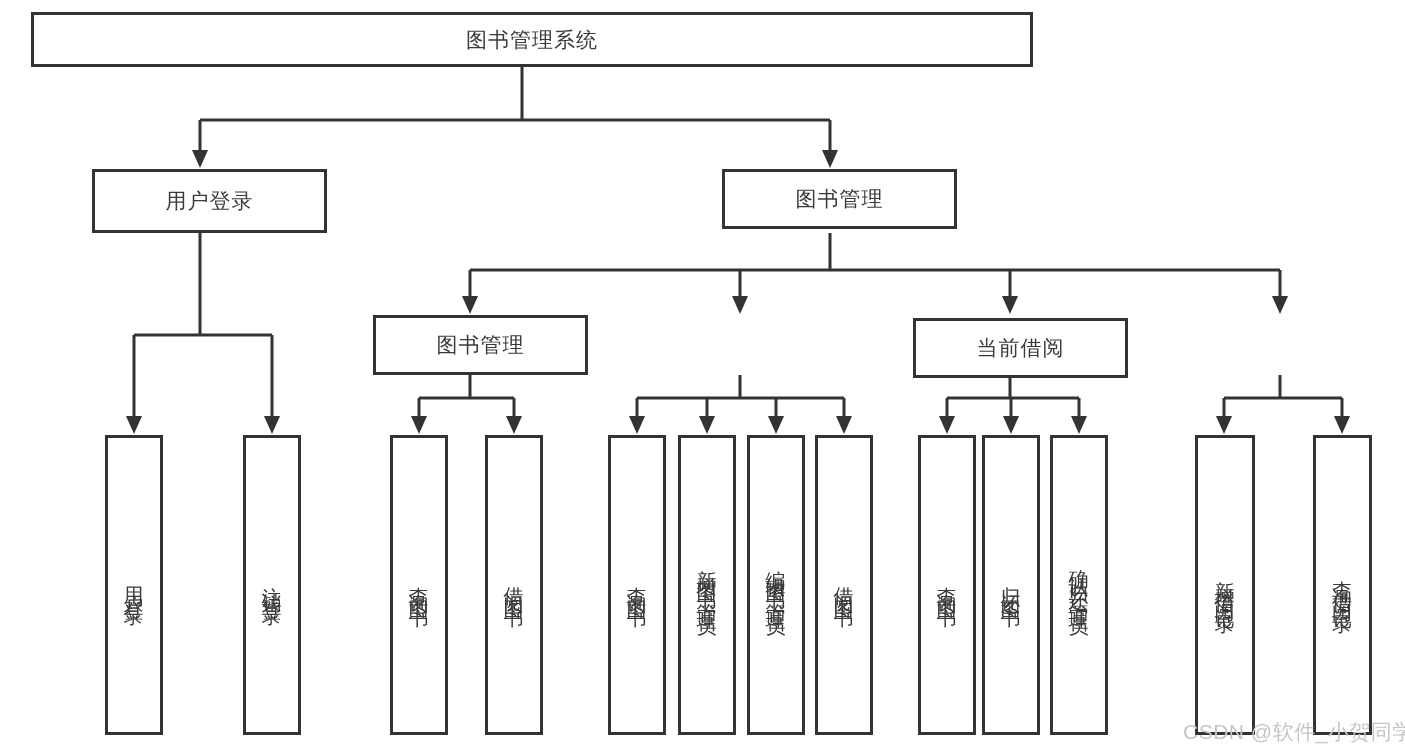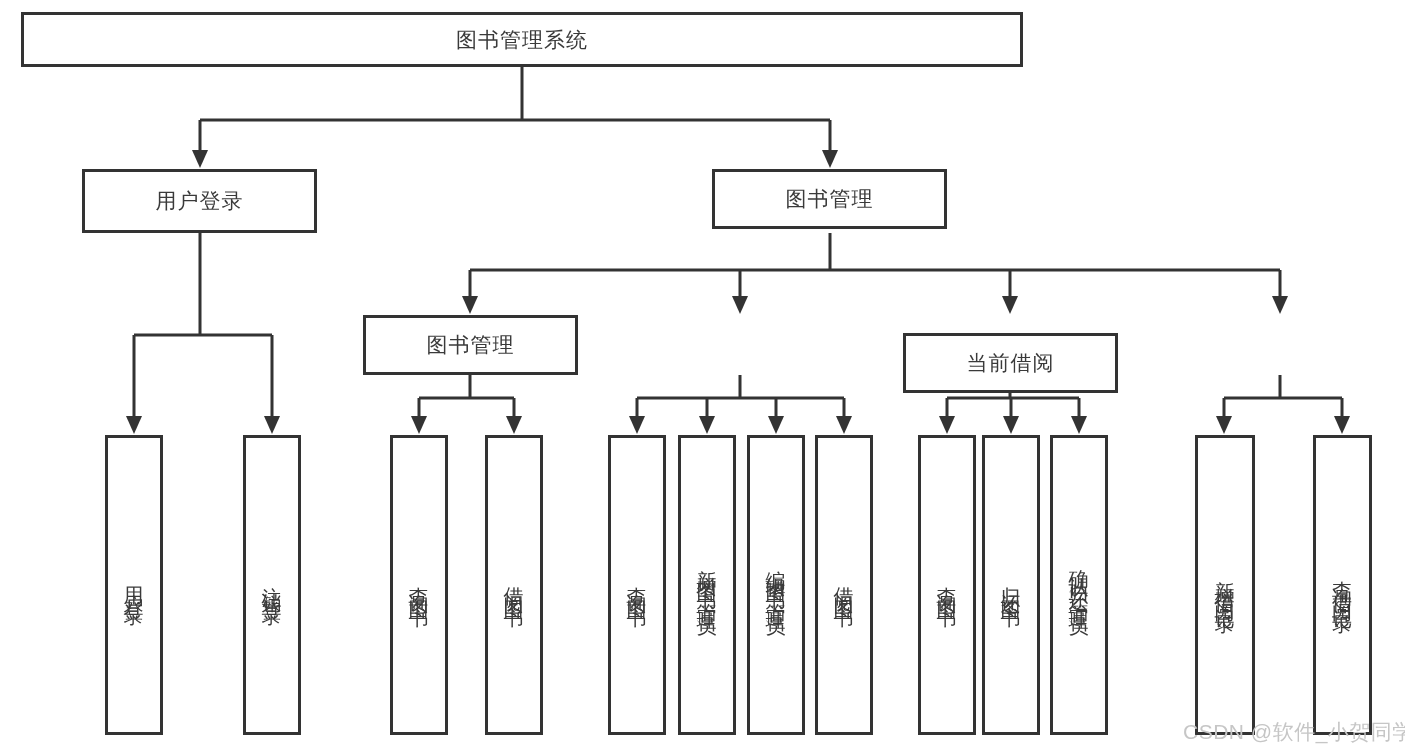--- a/index.html
+++ b/index.html
@@ -6,21 +6,21 @@
   .stage {
     position:relative; width:1405px; height:747px; background:#ffffff;
     font-family:"Liberation Sans", sans-serif; color:#3a3a3a; overflow:hidden;
   }
   .connectors { position:absolute; left:0; top:0; width:1405px; height:747px; z-index:1; }
   .node {
     position:absolute; background:#ffffff; border:3px solid #333333;
     box-sizing:border-box; display:flex; align-items:center; justify-content:center;
     z-index:2;
   }
-  .h-node { font-size:21px; letter-spacing:1px; }
+  .h-node { font-size:21px; letter-spacing:1px;margin-left:10px; }
   .leaf span {
     writing-mode:vertical-rl; text-orientation:mixed;
     font-size:20px; line-height:1.1; letter-spacing:0.34em;
     display:block;
   }
   .watermark {
     position:absolute; left:1183px; top:718px; z-index:6;
     font-size:21px; color:#c6c6c6; white-space:nowrap; letter-spacing:0.5px;
   }
 </style>
@@ -68,21 +68,21 @@
       <polygon points="1334,416 1350,416 1342,434"></polygon>
     </g>
   </svg>
 
   <div class="node h-node" style="left:21px; top:12px; width:1002px; height:55px;">图书管理系统</div>
 
   <div class="node h-node" style="left:82px; top:169px; width:235px; height:64px;">用户登录</div>
   <div class="node h-node" style="left:712px; top:169px; width:235px; height:60px;">图书管理</div>
 
   <div class="node h-node" style="left:363px; top:315px; width:215px; height:60px;">图书管理</div>
-  <div class="node h-node" style="left:903px; top:333px; width:215px; height:60px;">当前借阅</div>
+  <div class="node h-node" style="left:903px; top:318px; width:215px; height:60px;">当前借阅</div>
 
   <div class="node leaf" style="left:105px; top:435px; width:58px; height:300px;">
     <span>用户登录</span>
   </div>
   <div class="node leaf" style="left:243px; top:435px; width:58px; height:300px;">
     <span>注销登录</span>
   </div>
 
   <div class="node leaf" style="left:390px; top:435px; width:58px; height:300px;">
     <span>查询图书</span>

